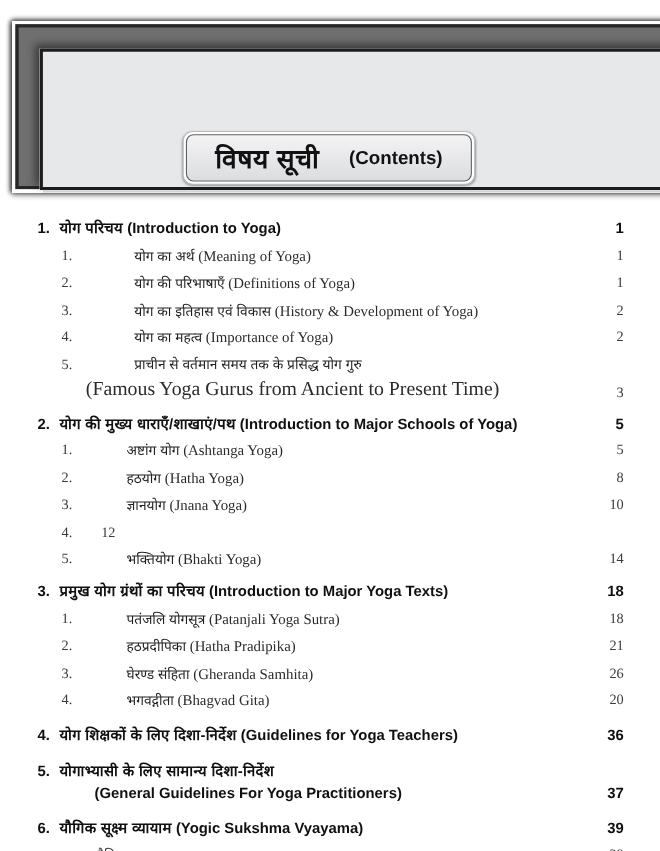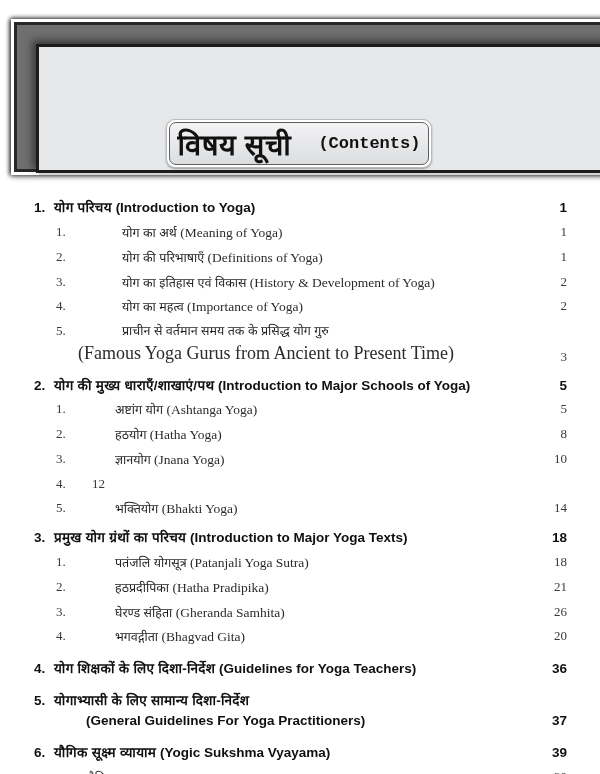--- a/index.html
+++ b/index.html
@@ -72,26 +72,26 @@
     border-radius: 7px;
     background: linear-gradient(180deg,#f3f3f4 0%,#e6e7e9 55%,#dcdddf 100%);
     display: flex;
     align-items: center;
     justify-content: center;
     white-space: nowrap;
   }
   .title-hi {
     font-family: "Liberation Sans", "DejaVu Sans", sans-serif;
     font-weight: 700;
-    font-size: 29px;
+    font-size: 24px;
     color: #111;
     letter-spacing: .5px;
   }
   .title-en {
-    font-family: Liberation Mono, monospace;
+    font-family: Liberation Sans, sans-serif;
     font-weight: 700;
     font-size: 17px;
     color: #111;
     margin-left: 27px;
   }
 
   
   .toc {
     position: absolute;
     left: 0;

